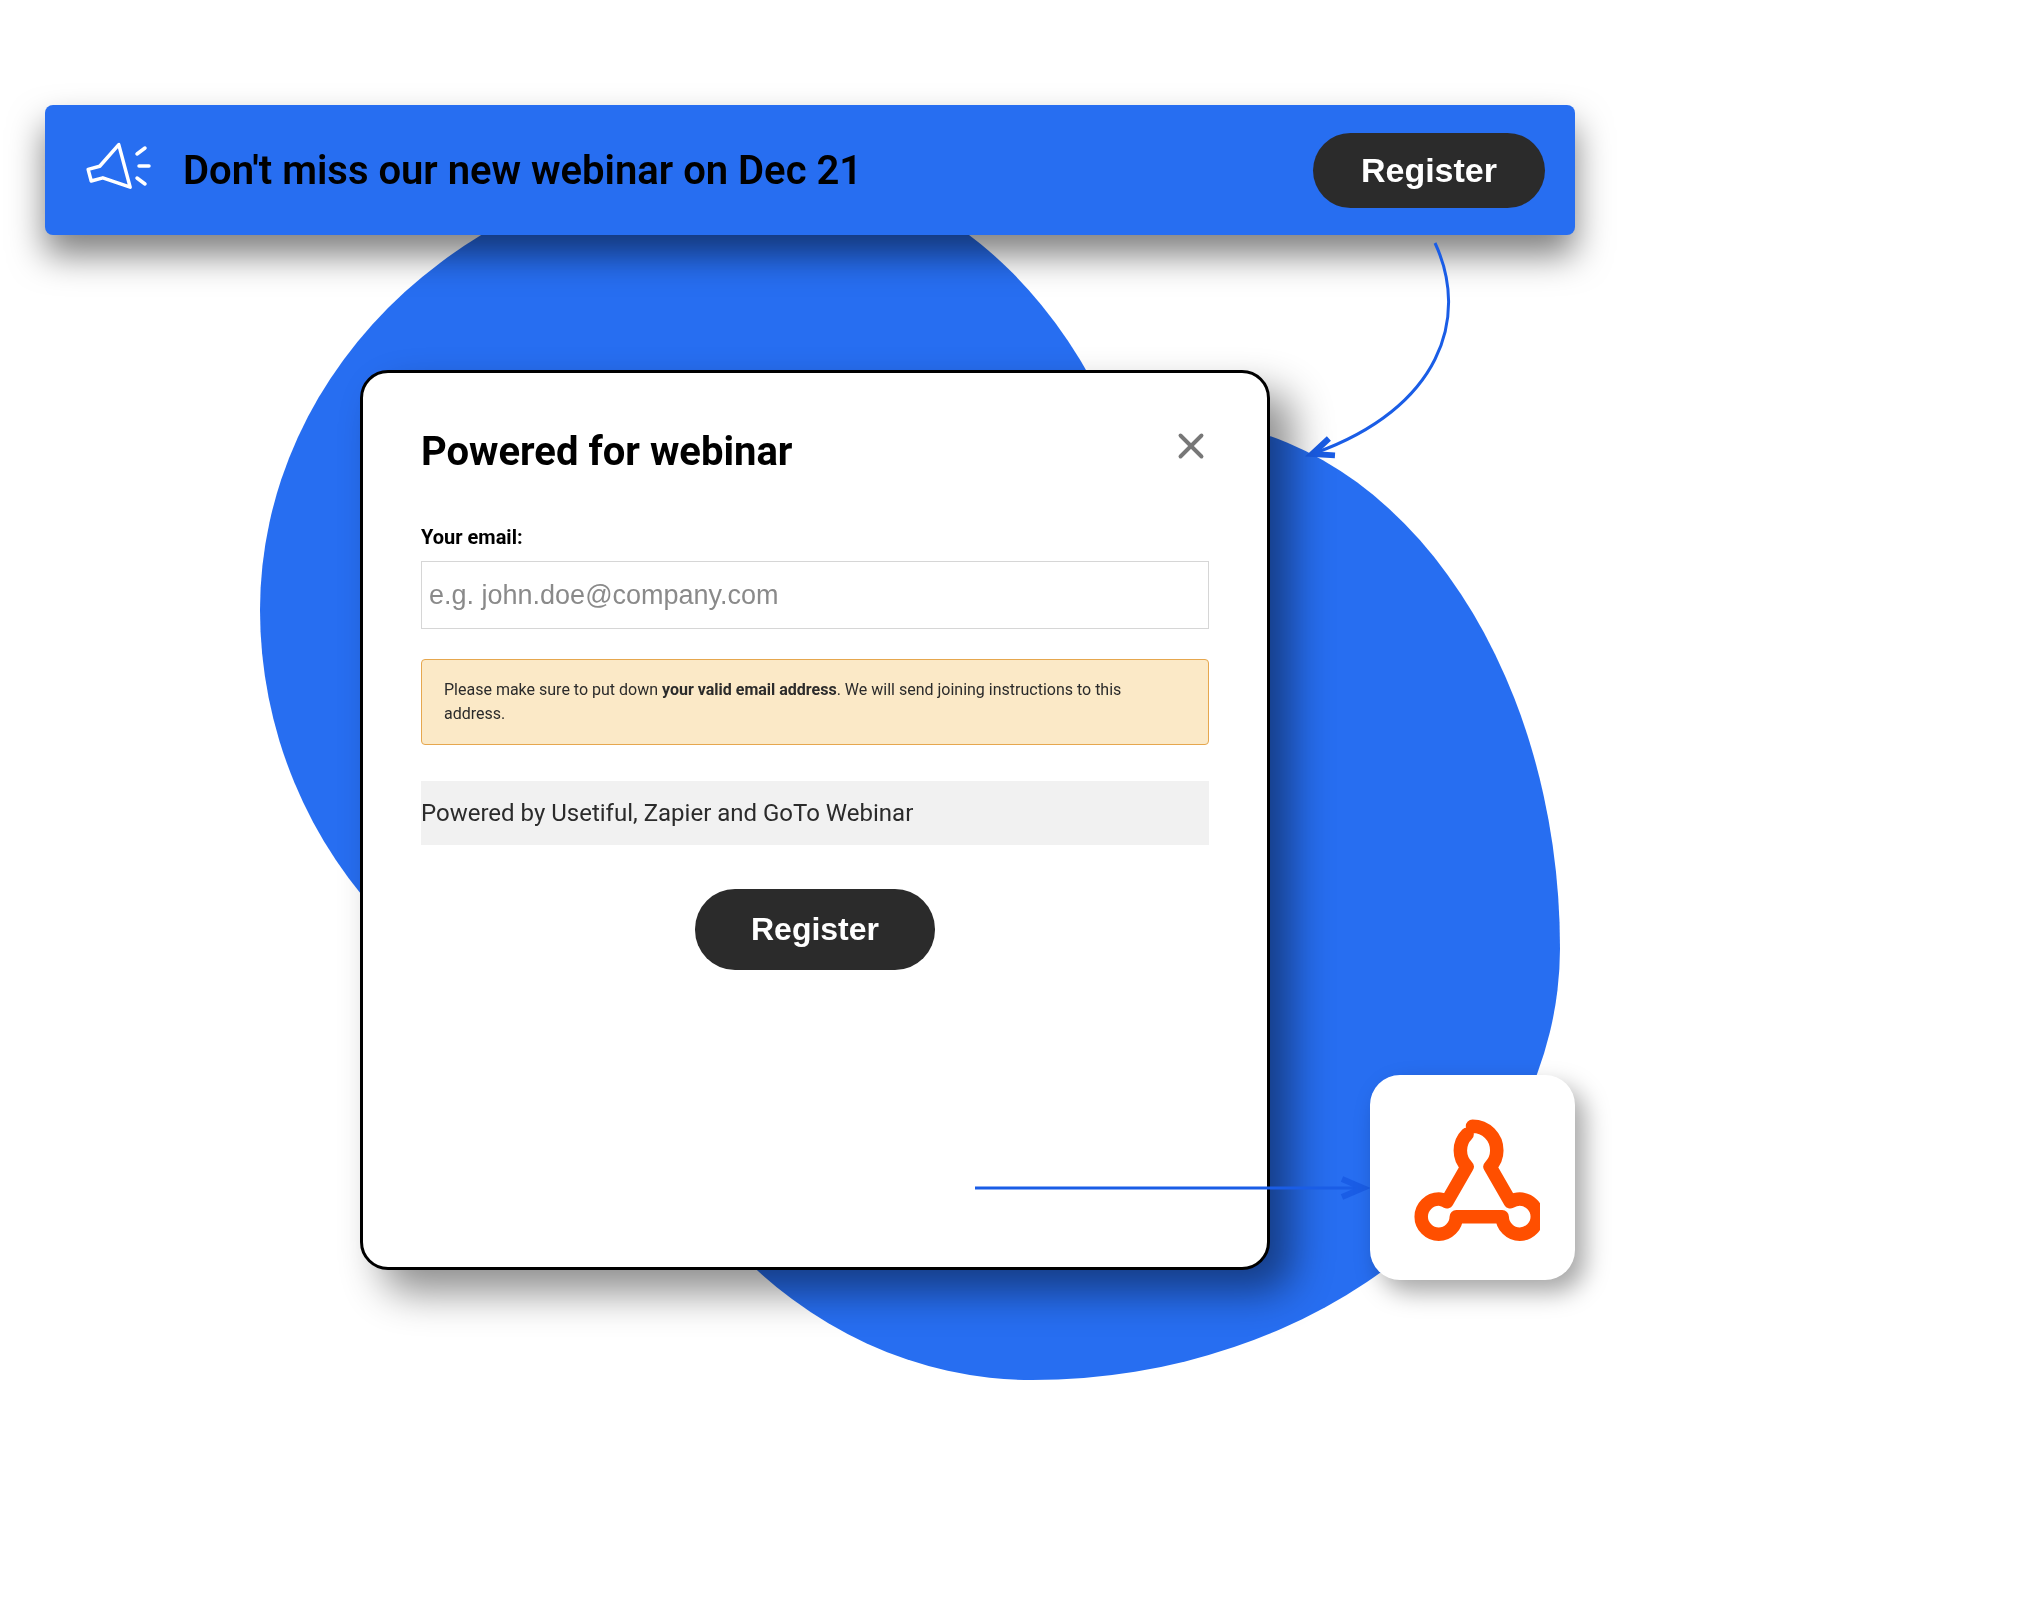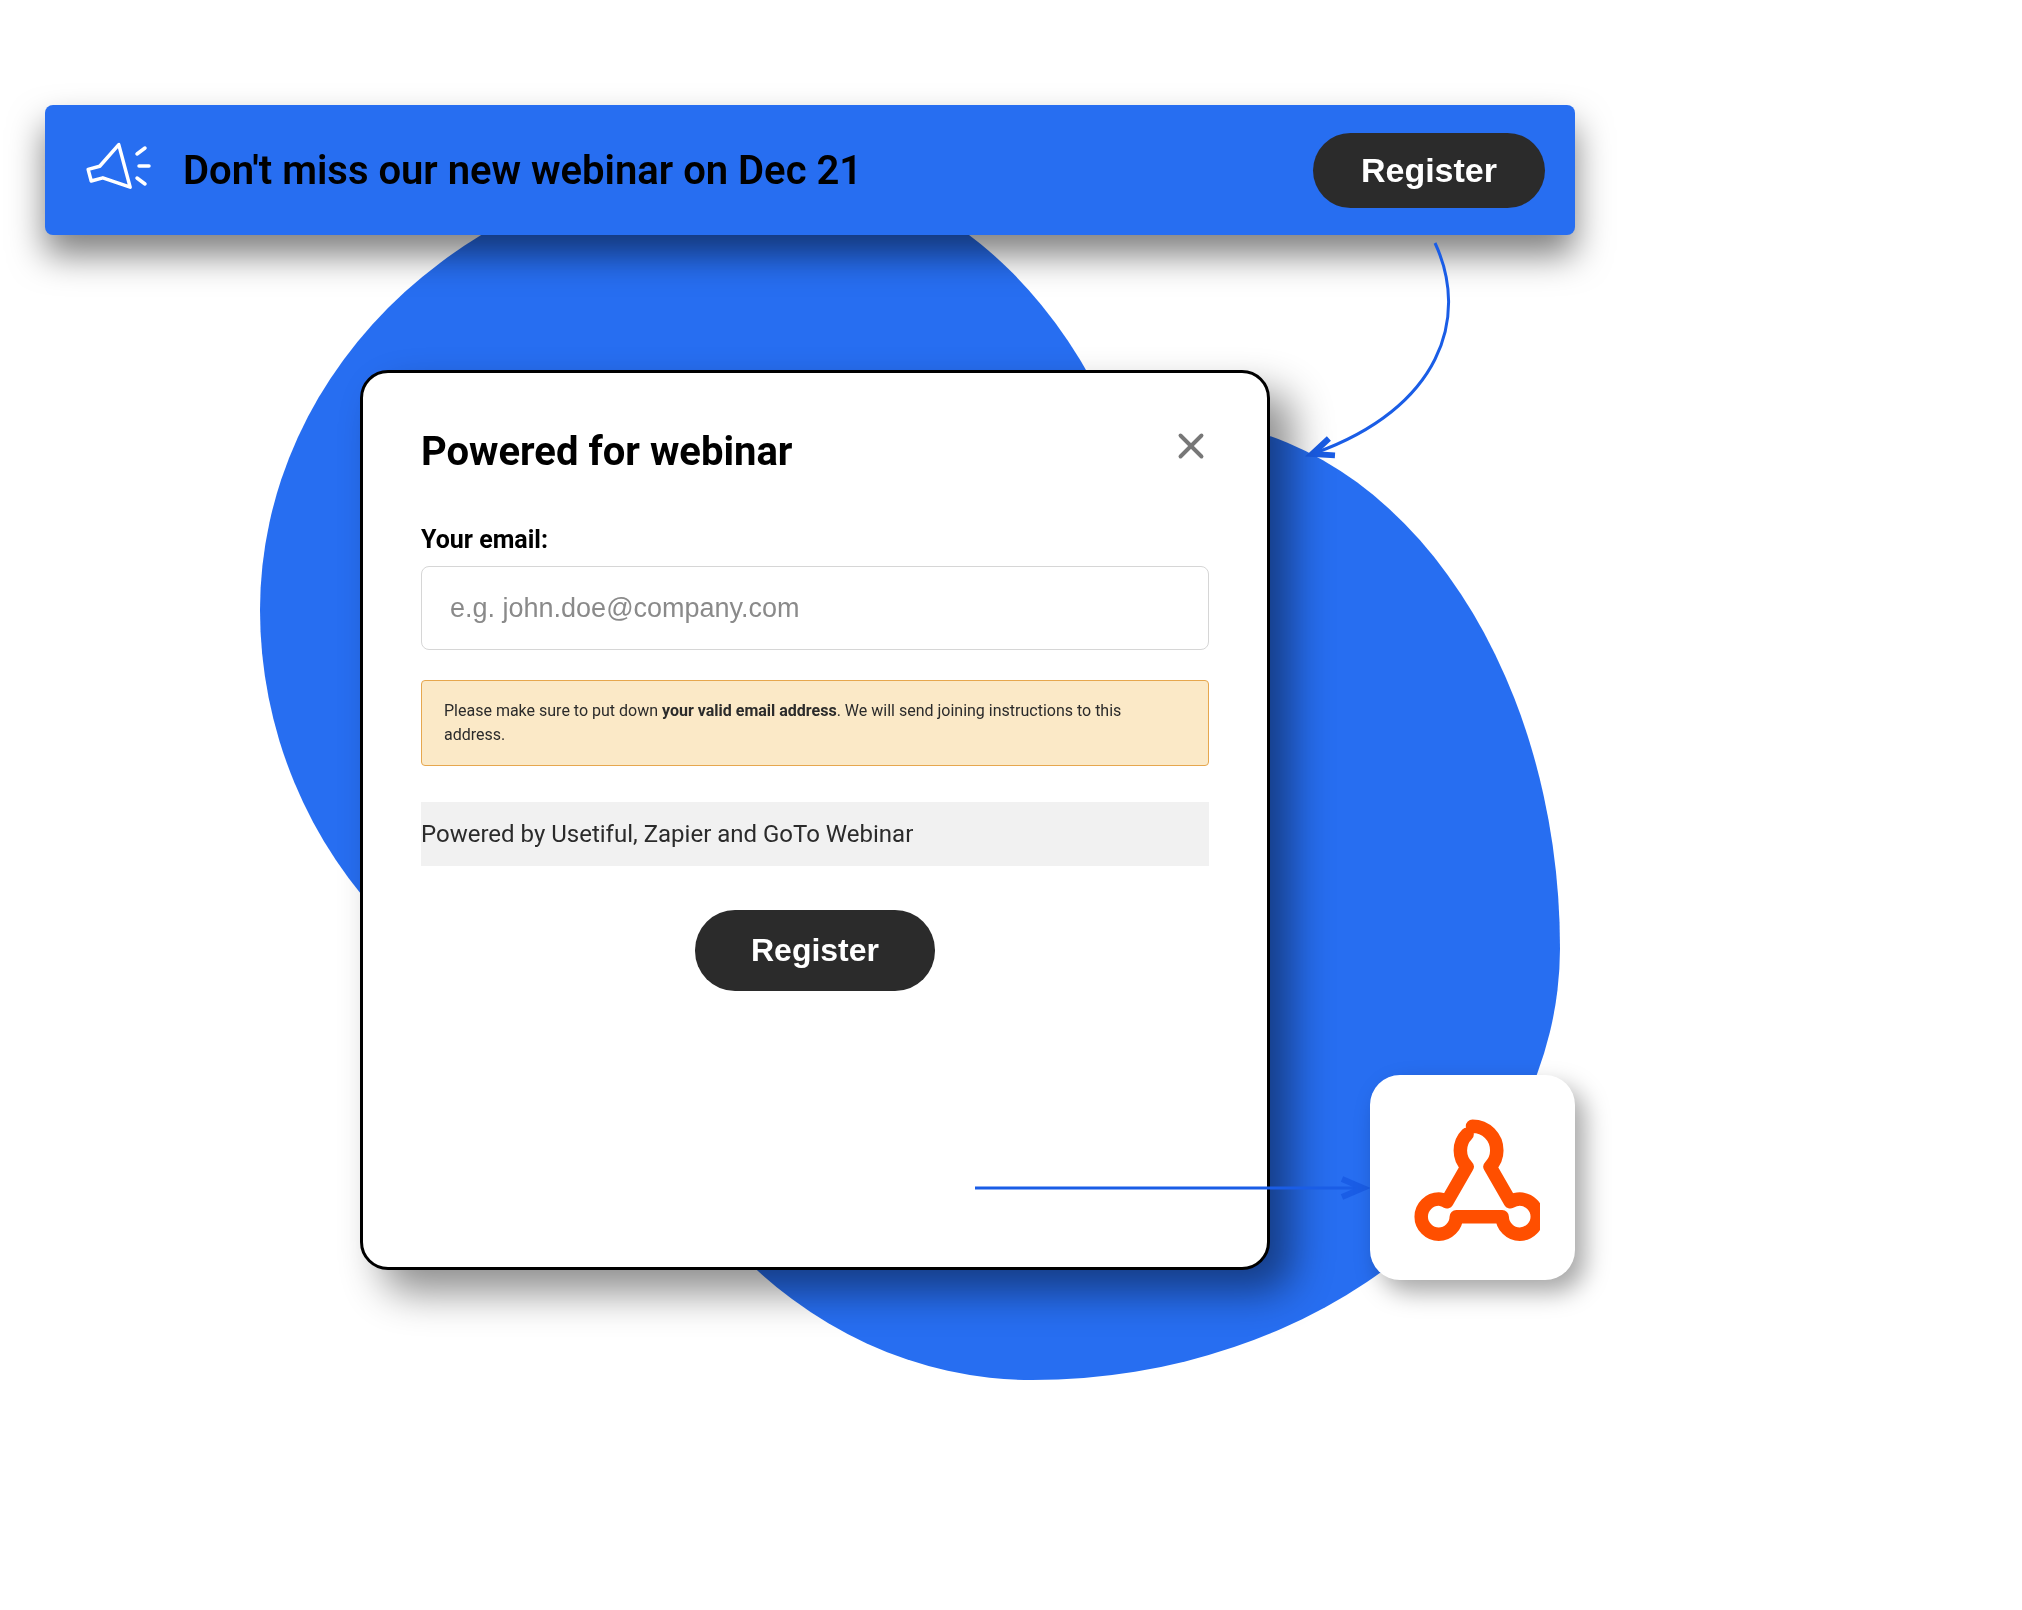--- a/index.html
+++ b/index.html
@@ -93,33 +93,33 @@
       font-weight: 700;
       color: #000;
     }
     .close-icon {
       color: #777;
       cursor: pointer;
       width: 36px;
       height: 36px;
     }
     .field-label {
-      font-size: 25px;
+      font-size: 20px;
       font-weight: 700;
       color: #000;
       display: block;
       margin-bottom: 12px;
     }
     .text-input {
       width: 100%;
-      height: 84px;
+      height: 68px;
       border: 1px solid #d6d6d6;
-      border-radius: 8px;
+      border-radius: 0;
       font-size: 27px;
-      padding: 0 28px;
+      padding: 0 7px;
       color: #444;
       background: #fff;
     }
     .text-input::placeholder { color: #8a8a8a; }
     .notice {
       margin-top: 30px;
       background: #fbe9c7;
       border: 1px solid #e6a74e;
       border-radius: 4px;
       padding: 18px 22px;

